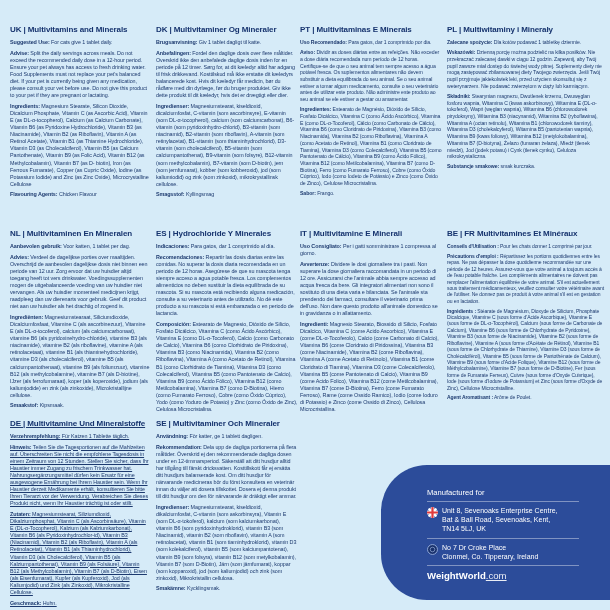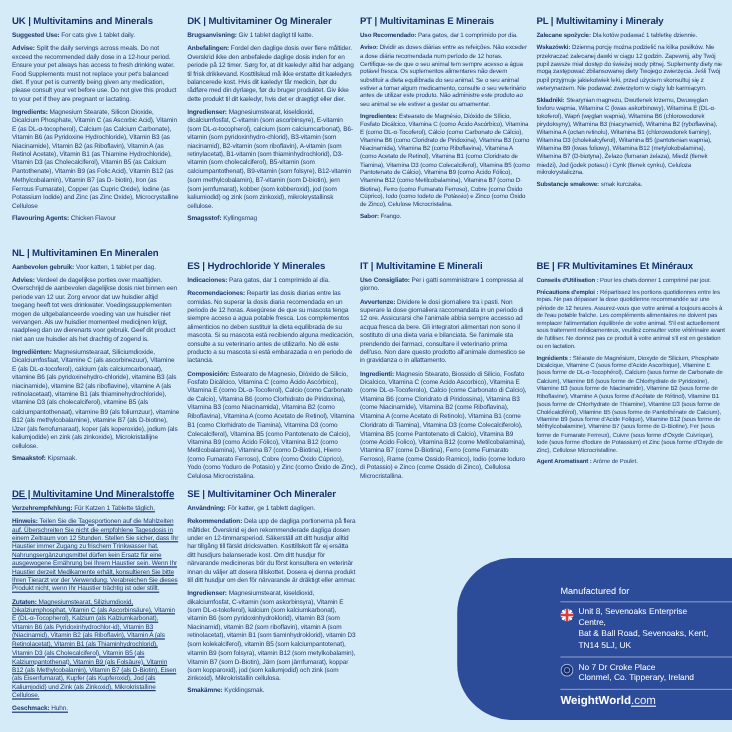--- a/index.html
+++ b/index.html
@@ -1,41 +1,41 @@
 <!DOCTYPE html>
 <html><head>
 <meta charset="utf-8">
 <style>
   * { margin:0; padding:0; box-sizing:border-box; }
   html,body { width:610px; height:610px; }
   body { font-family:"Liberation Sans", sans-serif; background:#ffffff; }
   .canvas { position:relative; width:610px; height:610px; background:#d6ebf8; overflow:hidden; color:#1d3a6f; }
 
-  .block { position:absolute; overflow:hidden; }
+  .block { position:absolute; overflow:hidden;margin-top:12px; }
   .block h2 { font-size:8px; font-weight:bold; color:#16336e; margin-bottom:5px; letter-spacing:-0.1px; }
   .para { font-size:5.4px; line-height:7.1px; margin-bottom:3.5px; letter-spacing:-0.08px; }
   .para b { font-weight:bold; }
 
   .block--uk { left:10px;  top:13px;  width:140px; height:200px; }
   .block--dk { left:156px; top:13px;  width:140px; height:200px; }
   .block--pt { left:300px; top:13px;  width:142px; height:200px; }
   .block--pl { left:447px; top:13px;  width:155px; height:200px; }
-  .block--nl { left:10px;  top:206px; width:140px; height:186px; }
+  .block--nl { left:10px;  top:217px; width:140px; height:186px; }
   .block--es { left:156px; top:217px; width:142px; height:186px; }
   .block--it { left:300px; top:217px; width:142px; height:186px; }
   .block--be { left:447px; top:217px; width:158px; height:210px; }
   .block--de { left:10px;  top:407px; width:140px; height:200px;text-decoration:underline; }
   .block--se { left:156px; top:407px; width:142px; height:200px; }
 
   .block--pt .para, .block--pl .para { font-size:5.15px; line-height:6.7px; }
   .block--be .para { font-size:5.0px; line-height:6.4px; }
 
   .mfgbox { position:absolute; left:381px; top:465px; width:229px; height:135px;
             background:#2c4c9a; border-radius:46px 0 0 46px; color:#ffffff; }
-  .mfg-inner { padding:23px 14px 0 46px;margin-left:40px; }
+  .mfg-inner { padding:23px 14px 0 46px; }
   .mfg-pre { font-size:7.6px; }
   .mfg-co  { font-size:8.8px; font-weight:bold; margin:1px 0 5px; }
   .mfg-div { height:1px; background:rgba(255,255,255,.4); margin:4px 0; width:152px; }
   .addr { display:flex; gap:4px; align-items:flex-start; }
   .addr .txt { font-size:7px; line-height:9.2px; }
   .icon { width:11px; height:11px; flex:0 0 11px; margin-top:1px; }
   .brand { font-size:9.6px; margin-top:4px; }
   .brand b { font-weight:bold; }
   .brand .suffix { font-weight:normal; opacity:.9;text-decoration:underline; }
 </style>

